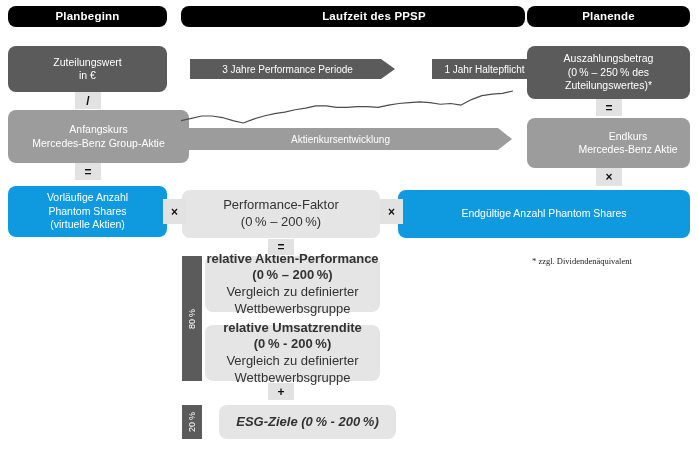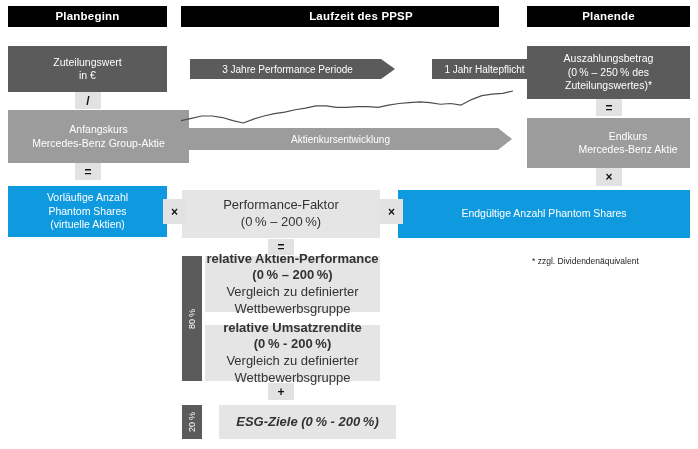--- a/index.html
+++ b/index.html
@@ -7,21 +7,21 @@
     width:698px;height:449px;
     background:#ffffff;
     font-family:"Liberation Sans", sans-serif;
     -webkit-font-smoothing:antialiased;
     overflow:hidden;
   }
   #stage{position:relative;width:698px;height:449px;}
 
   
   .blk{position:absolute;box-sizing:border-box;display:flex;align-items:center;
-       justify-content:center;text-align:center;line-height:1.28;}
+       justify-content:center;text-align:center;line-height:1.28;border-radius:8px;}
 
   
   .hdr{background:#000000;color:#ffffff;font-weight:bold;font-size:11.5px;
        letter-spacing:.2px;height:21px;}
 
   
   .box-dark{background:#5b5b5b;color:#ffffff;font-size:10.5px;}
   .box-mid {background:#9c9c9c;color:#ffffff;font-size:10.5px;}
   .box-blue{background:#0f9ae0;color:#ffffff;font-size:10.5px;}
   .box-light{background:#e5e5e5;color:#333333;font-size:13px;}
@@ -36,34 +36,34 @@
         display:flex;align-items:center;justify-content:center;box-sizing:border-box;}
   .rail span{transform:rotate(-90deg);white-space:nowrap;display:block;}
 
   
   .arrowbar{position:absolute;box-sizing:border-box;display:flex;align-items:center;
             justify-content:center;color:#ffffff;font-size:10px;}
   .arrow-dark{background:#5b5b5b;}
   .arrow-mid {background:#9c9c9c;}
 
   
-  .footnote{position:absolute;font-size:8.5px;color:#222222;white-space:nowrap;}
+  .footnote{position:absolute;font-size:8.5px;color:#222222;white-space:nowrap;font-family:Liberation Serif, serif;}
   .b{font-weight:bold;}
   .chartsvg{position:absolute;}
 </style>
 </head>
 <body>
 
 <div id="stage">
 
   <div class="blk hdr" style="left:8px;top:6px;width:159px;">
     <span>Planbeginn</span>
   </div>
 
-  <div class="blk hdr" style="left:181px;top:6px;width:318px;padding-left:42px;">
+  <div class="blk hdr" style="left:181px;top:6px;width:344px;padding-left:42px;">
     <span>Laufzeit des PPSP</span>
   </div>
 
   <div class="blk hdr" style="left:527px;top:6px;width:163px;">
     <span>Planende</span>
   </div>
 
   <div class="blk box-dark" style="left:8px;top:46px;width:159px;height:46px;flex-direction:column;">
     <span>Zuteilungswert</span>
     <span>in €</span>

